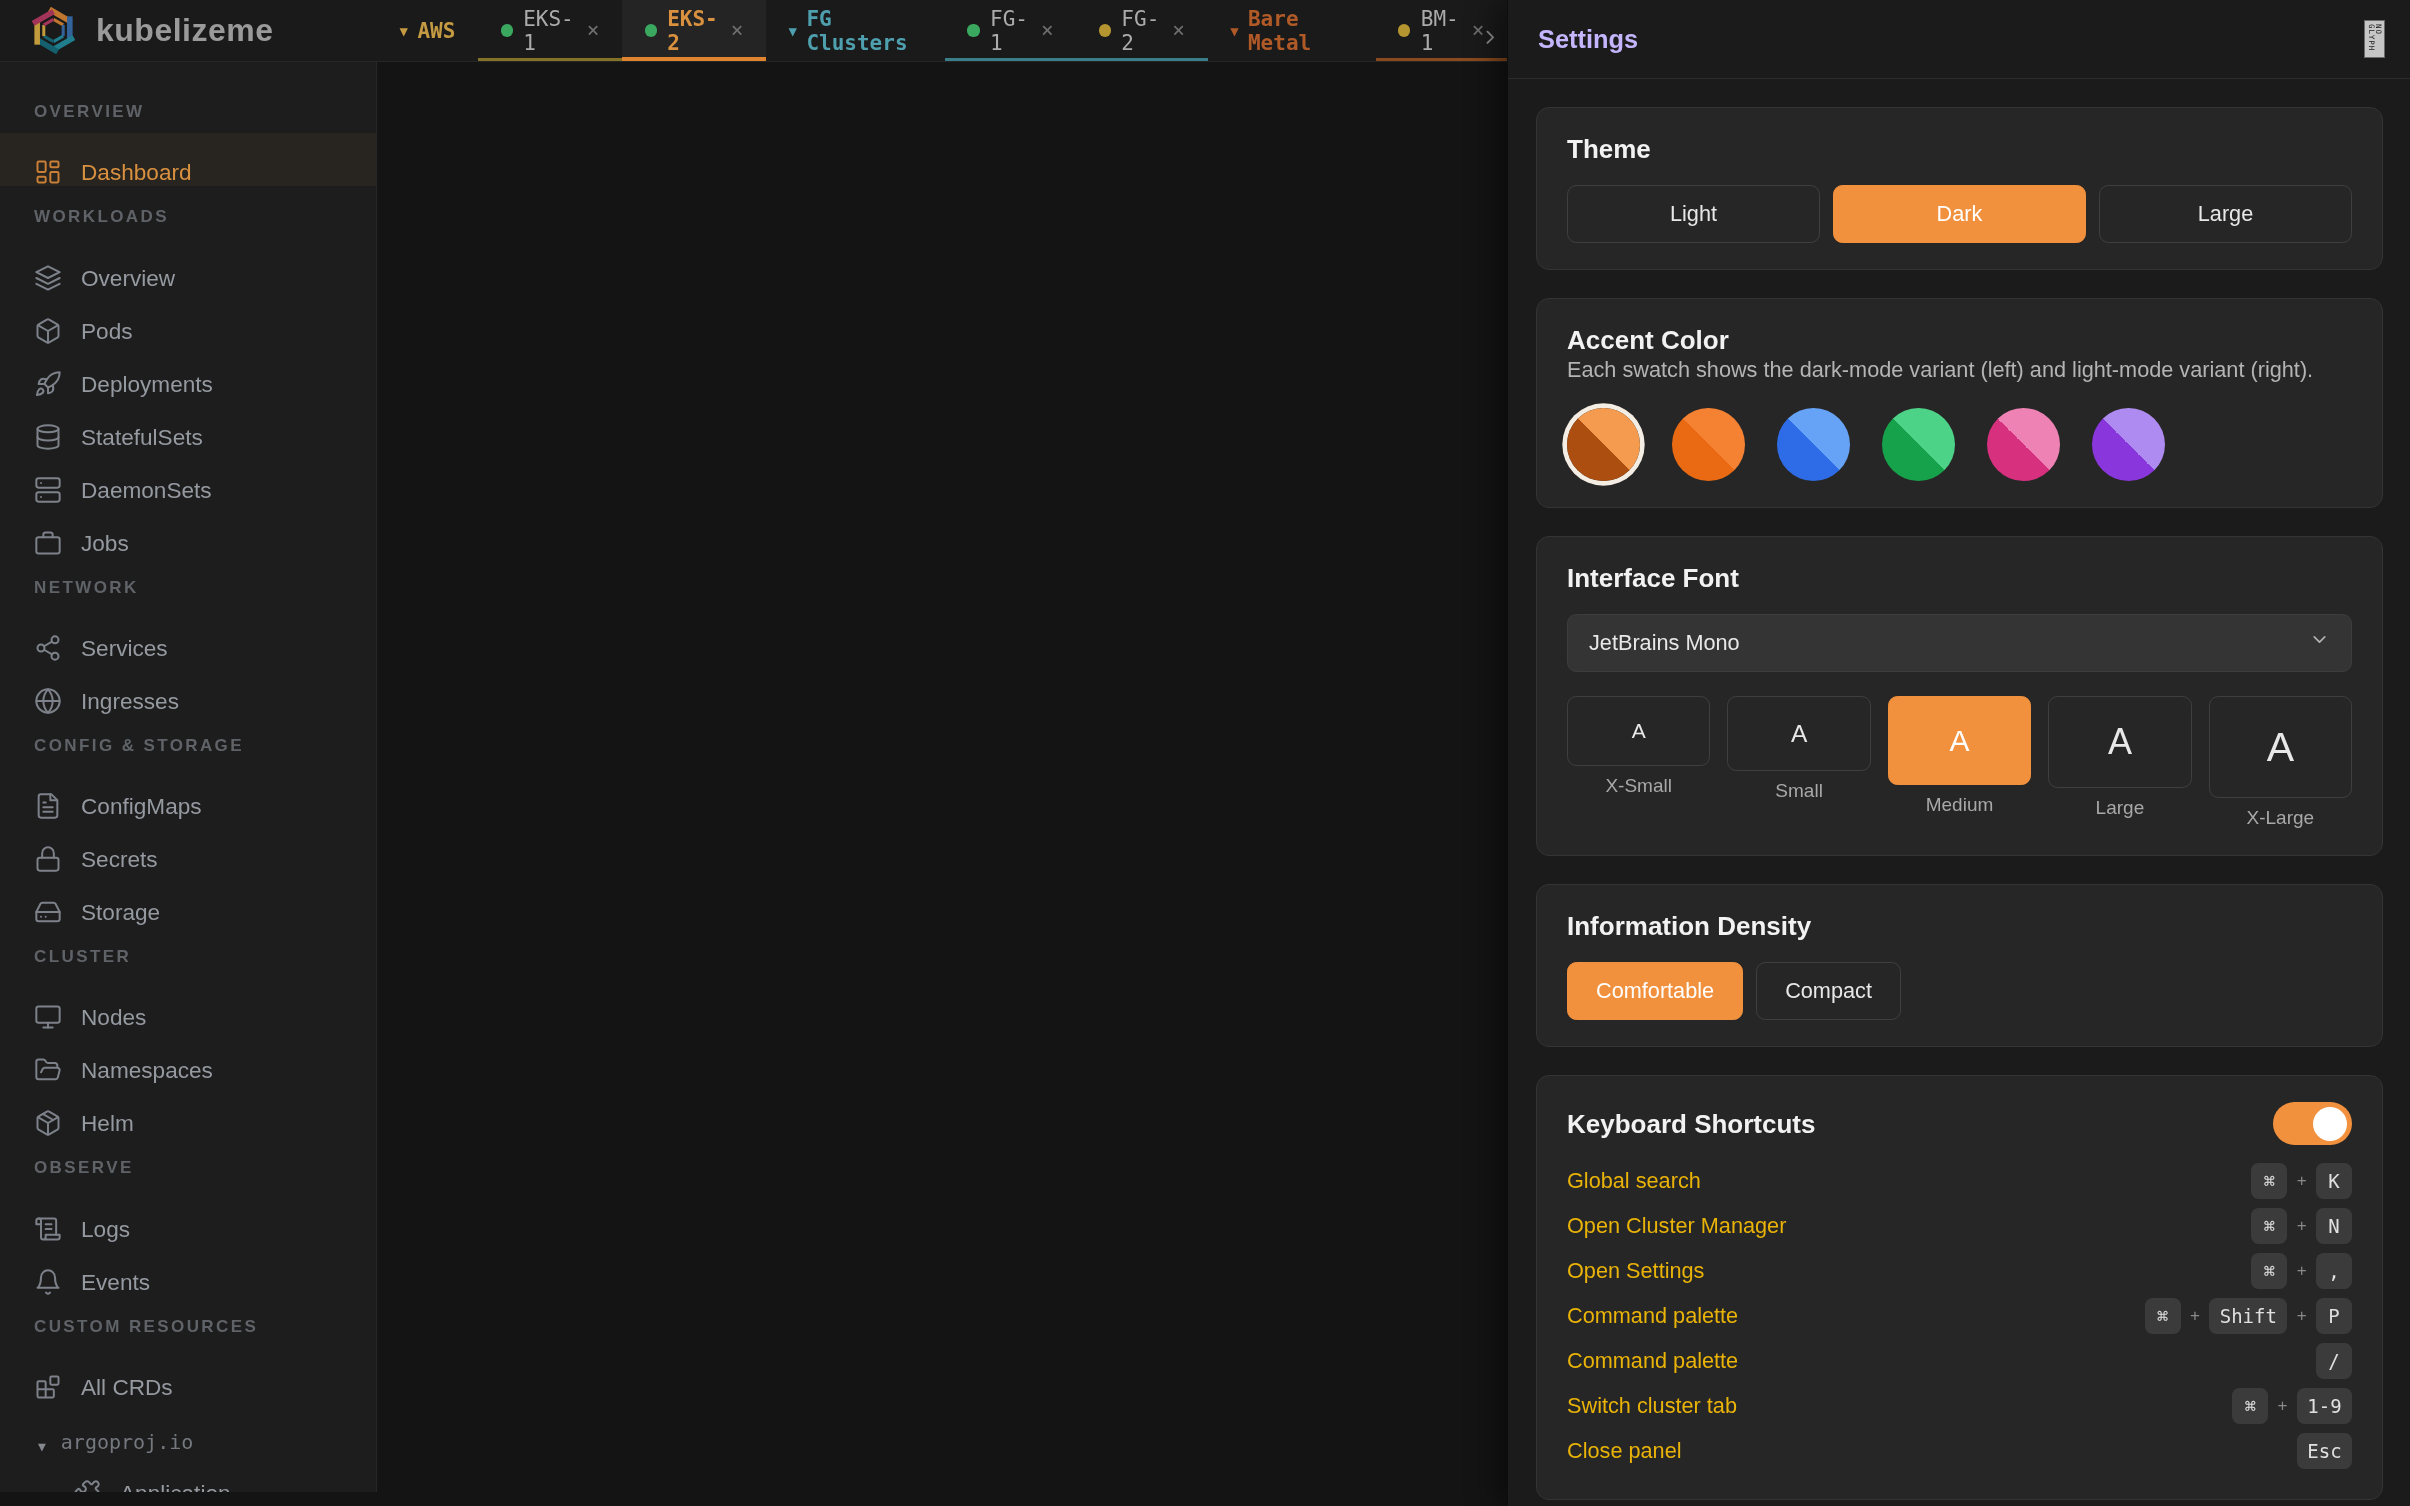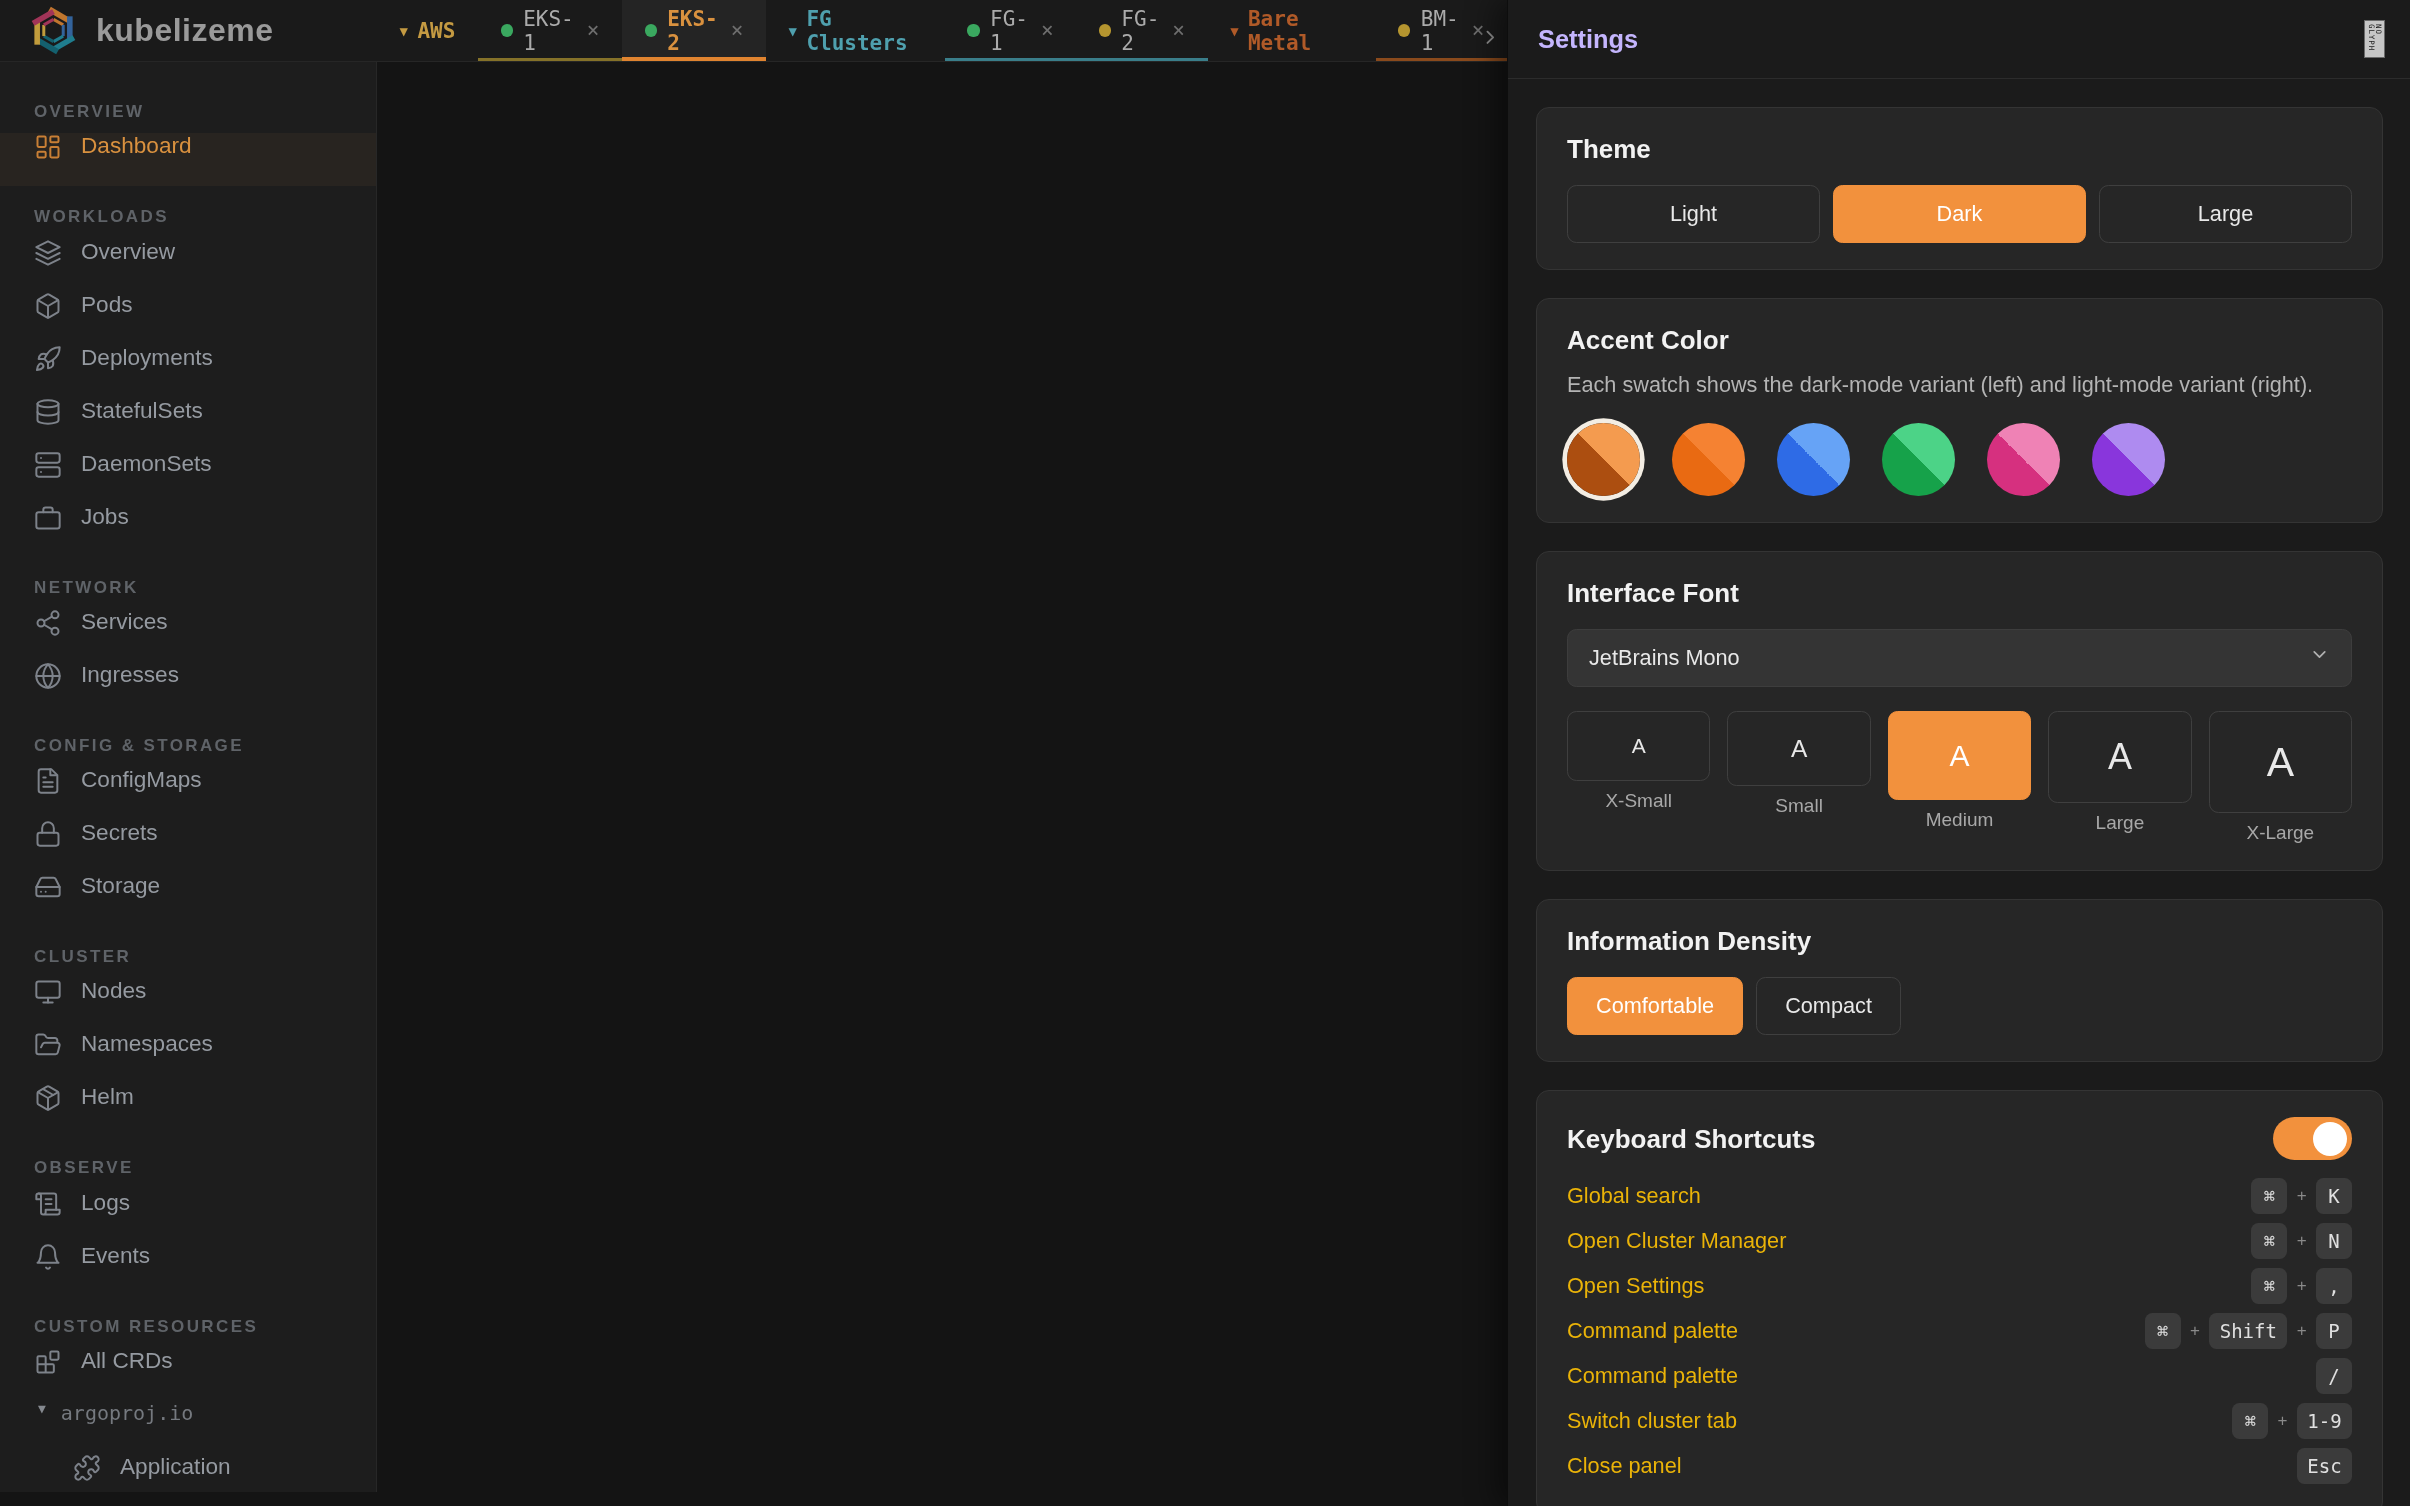--- a/index.html
+++ b/index.html
@@ -29,21 +29,21 @@
   .tab.active .tabline { height:3.8px; }
   .tab-scroll { position:absolute; right:5.6px; top:0; height:75px; display:flex; align-items:center;
                 color:#8e8e8e; }
   .below { display:flex; height:1430px; }
 
   
   .sidebar { width:377px; flex:none; background:#1d1d1d; border-right:0.9px solid #272727;
              padding-top:19px; overflow:hidden; }
   .sec-header { padding:21px 0 11.3px 34px; font-size:17px; font-weight:bold; letter-spacing:2.4px;
                 color:#5f6368; }
-  .side-item { position:relative; height:53px; display:flex; align-items:flex-start; padding-left:34px;
+  .side-item { position:relative; height:53px; display:flex; align-items:flex-end; padding-left:34px;
                color:#959aa1; font-size:22.6px; cursor:default; }
   .side-item .sicon { width:28px; height:28px; margin-right:19px; color:#7d828a; flex:none; }
   .side-item .sicon svg { width:28px; height:28px; display:block; }
   .side-item.active { background:#282420; color:#d9913f; }
   .side-item.active .sicon { color:#c97f35; }
   .side-item.crd-group { padding-left:38px; color:#75797f; font-family:"DejaVu Sans Mono",monospace;
                          font-size:20px; }
   .side-item.crd-group .tri { font-size:13px; color:#85898f; margin-right:15px; }
   .side-item.indent { padding-left:73px; }
   .content { flex:1; background:#141414; }
@@ -61,21 +61,21 @@
   .card { margin-top:28px; background:#262626; border:0.9px solid #343434; border-radius:13px;
           padding:26px 30px; }
   .card h2 { font-size:26px; font-weight:bold; color:#f2f2f2; line-height:30px; }
   .btn-row { display:flex; gap:13px; margin-top:21px; }
   .opt-btn { height:58px; border:0.9px solid #3f3f3f; border-radius:9.4px; background:transparent;
              color:#e8e8e8; font-size:21.7px; display:flex; align-items:center; justify-content:center;
              font-family:"Liberation Sans",sans-serif; cursor:default; }
   .btn-row.fill .opt-btn { flex:1; }
   .btn-row.left .opt-btn { padding:0 28px; }
   .opt-btn.active { background:#f2913d; border-color:#f2913d; color:#ffffff; }
-  .desc { margin-top:15px; font-size:21.7px; line-height:30px; color:#b4b4b4; }
+  .desc { font-size:21.7px; line-height:30px; color:#b4b4b4; }
   .swatches { display:flex; gap:32px; margin-top:22.6px; }
   .swatch { width:73px; height:73px; border-radius:50%; flex:none; }
   .swatch.selected { box-shadow:0 0 0 4.7px #f3ede3; }
   .select { margin-top:21px; height:58px; background:#343434; border:0.9px solid #3d3d3d;
             border-radius:9.4px; display:flex; align-items:center; justify-content:space-between;
             padding:0 21px; color:#e8e8e8; font-size:21.7px; }
   .sizes { display:flex; gap:17px; margin-top:24.5px; align-items:flex-start; }
   .size-col { flex:1; display:flex; flex-direction:column; align-items:center; }
   .size-btn { width:100%; border:0.9px solid #3f3f3f; border-radius:9.4px; background:transparent;
               color:#e8e8e8; display:flex; align-items:center; justify-content:center; }

